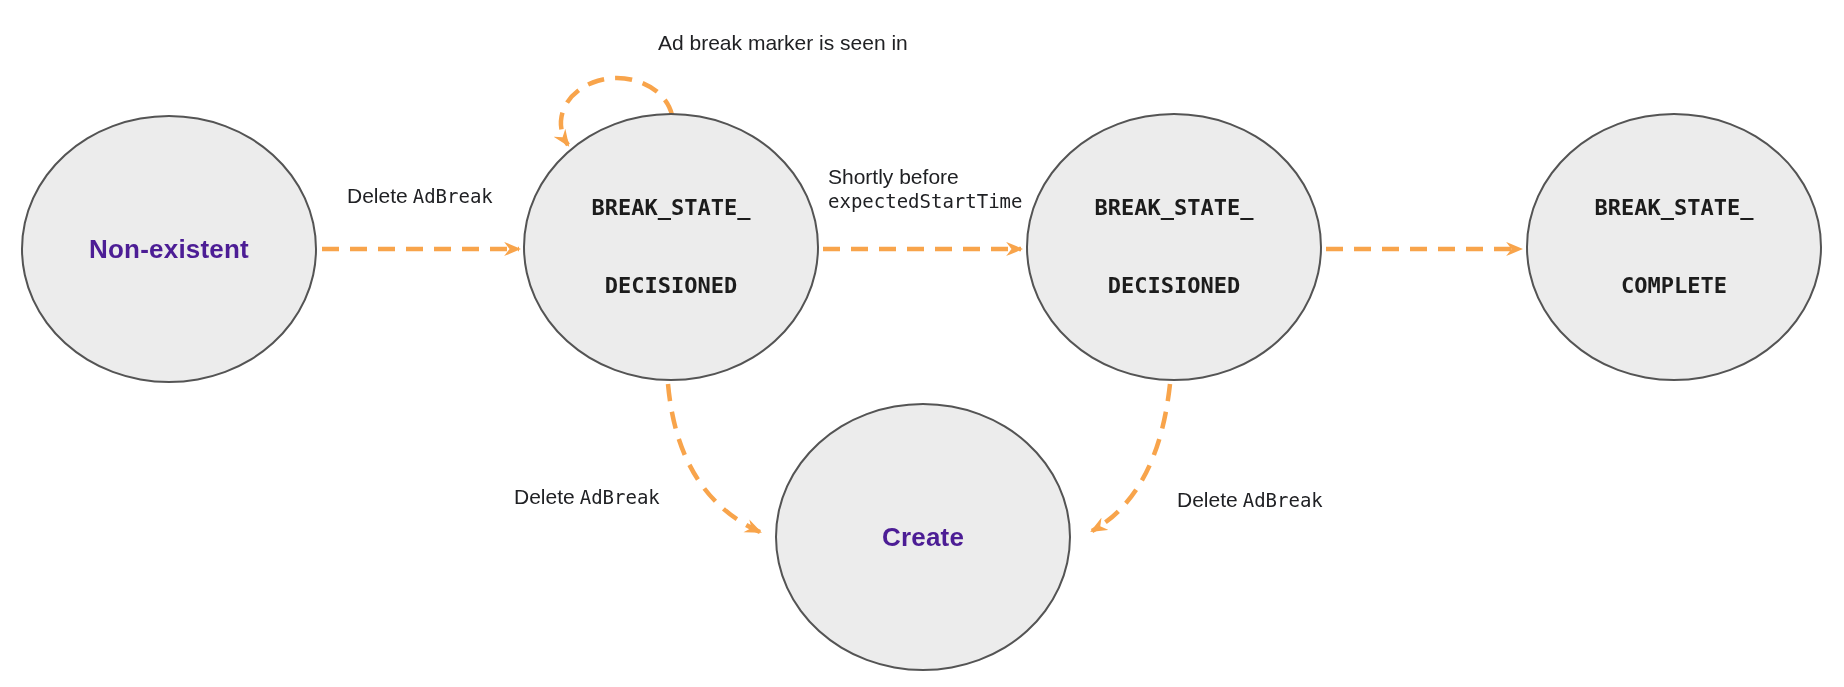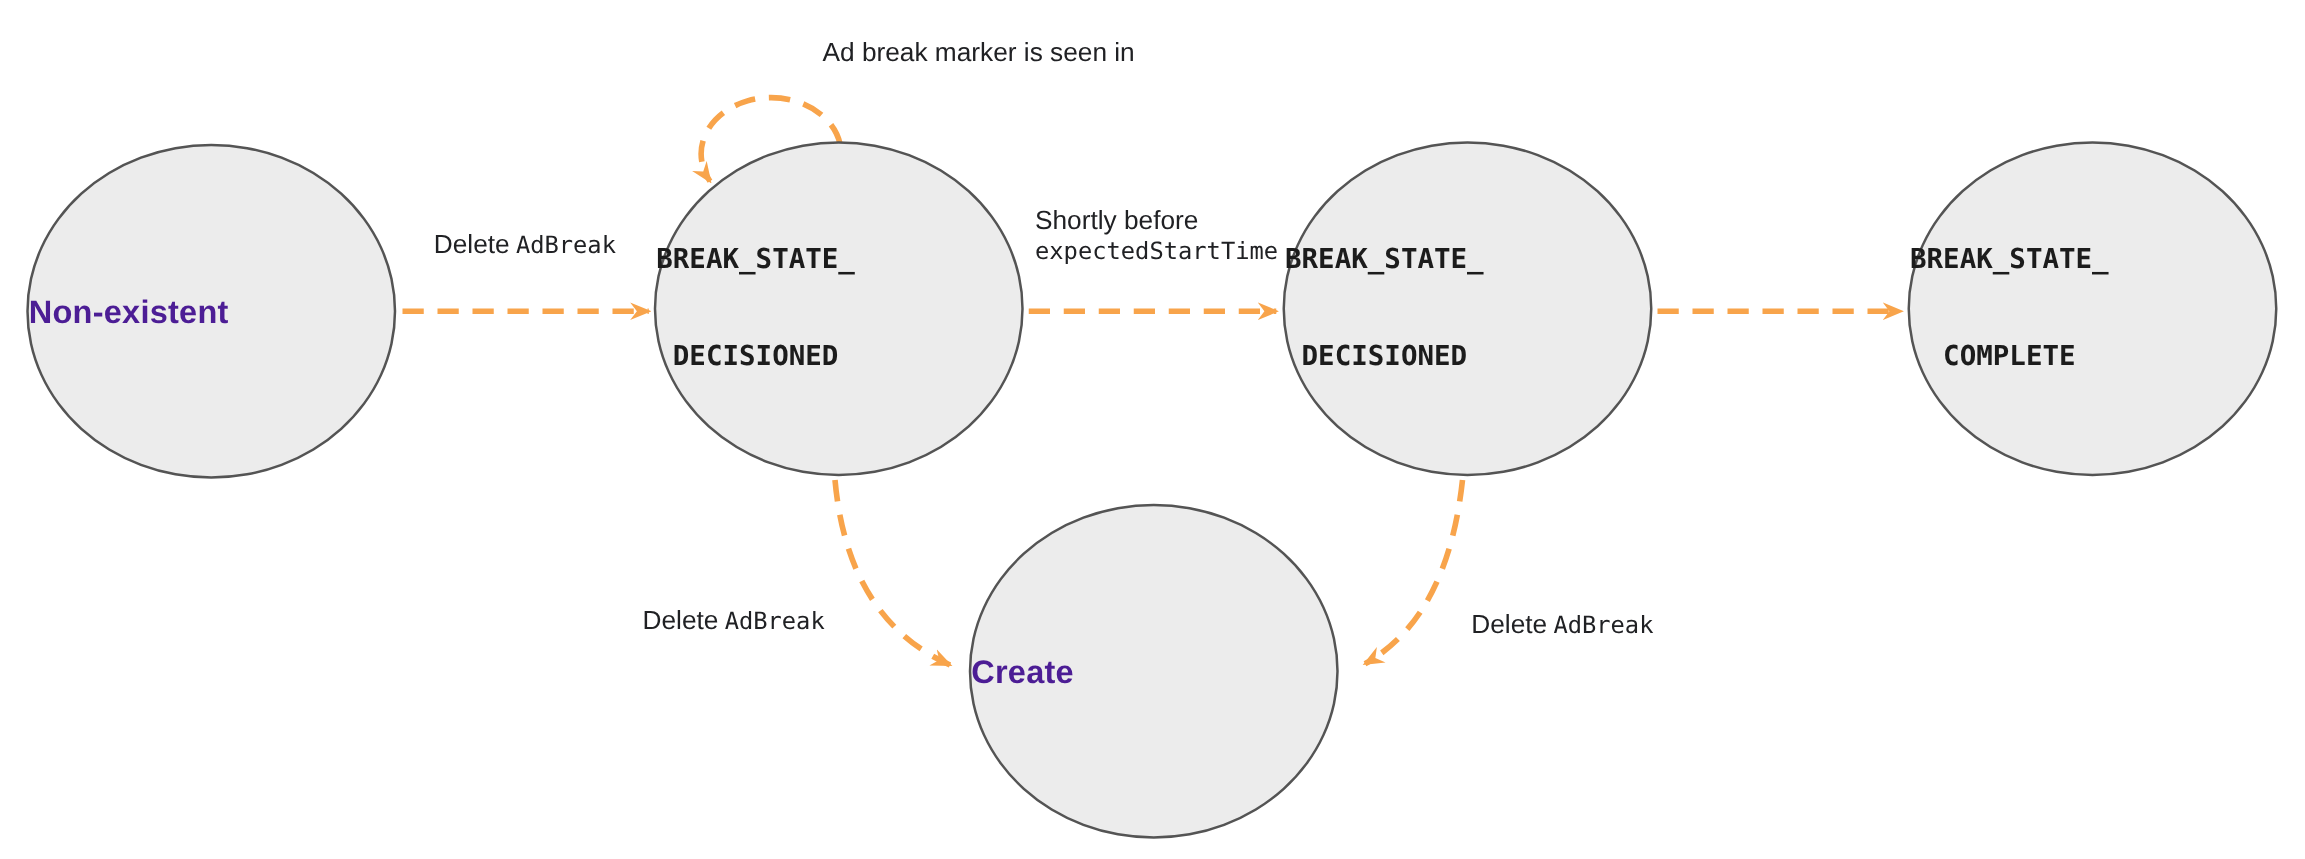--- a/index.html
+++ b/index.html
@@ -25,20 +25,21 @@
   .state {
     position: absolute;
     width: 296px;
     height: 268px;
     box-sizing: border-box;
     border: 2px solid #545454;
     border-radius: 50%;
     background: #ececec;
     display: flex;
     align-items: center;
+    justify-content: center;
     text-align: center;
   }
   .state .name-sans {
     font-weight: bold;
     font-size: 26px;
     color: #4c1d95;
     letter-spacing: 0.2px;
   }
   .state .name-mono {
     font-family: "DejaVu Sans Mono", "Liberation Mono", monospace;

